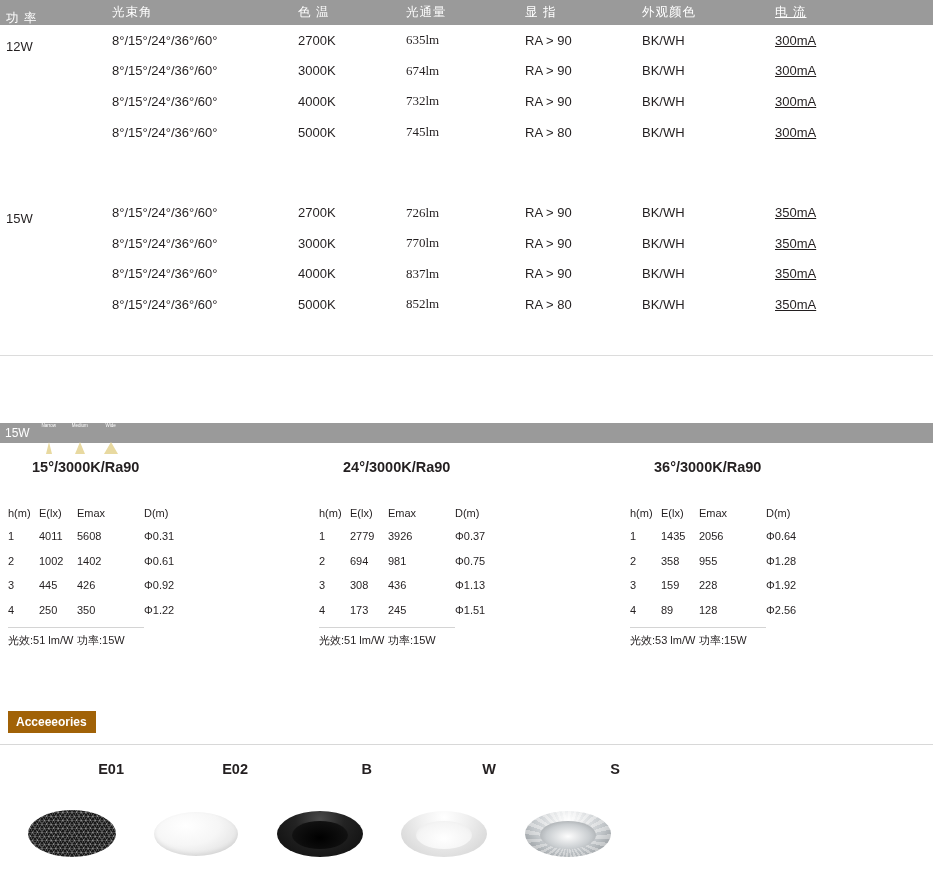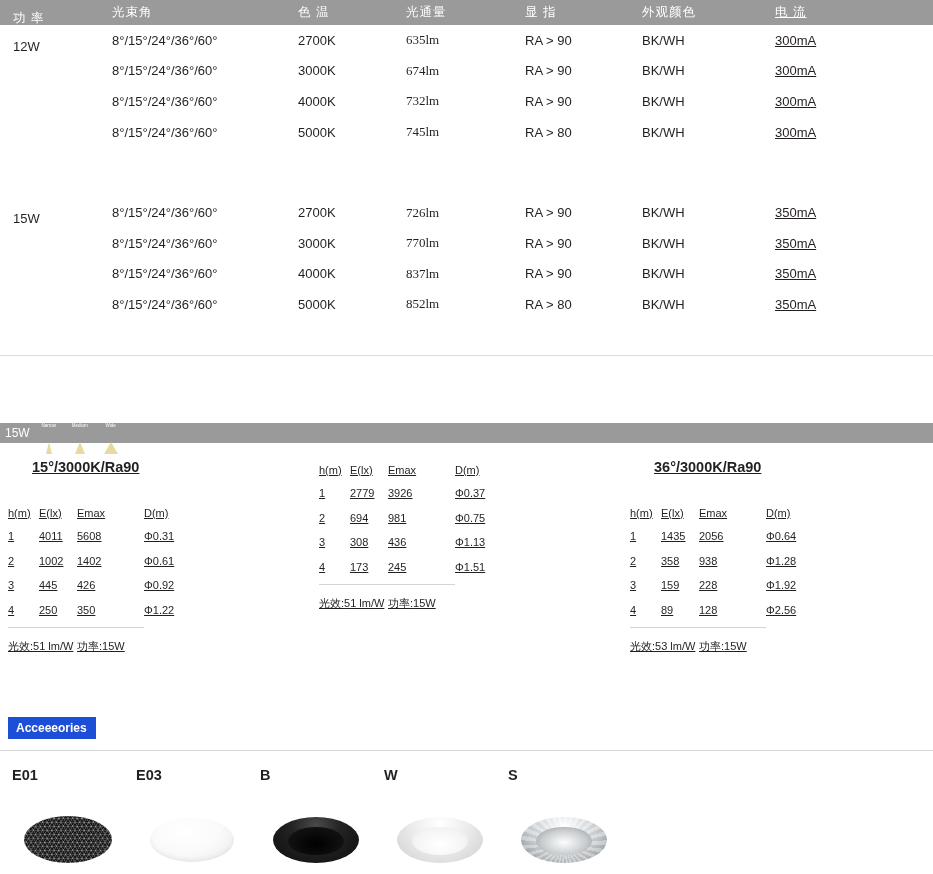--- a/index.html
+++ b/index.html
@@ -28,21 +28,21 @@
   .spec-head .cell { letter-spacing: 1px; }
   .spec-row {
     display: flex;
     align-items: center;
     height: 30.6px;
     font-size: 13px;
     color: #231f20;
   }
   .spec-row.spacer { height: 50px; }
   .cell { padding: 0; }
-  .c0 { width: 112px; padding-left: 13px; margin-top: 12px; }
+  .c0 { width: 112px; padding-left: 6px; margin-top: 12px; }
   .c1 { width: 186px; }
   .c2 { width: 108px; }
   .c3 { width: 119px; font-family: Liberation Serif, serif; }
   .c4 { width: 117px; }
   .c5 { width: 133px; }
   .c6 { width: 150px; text-decoration: underline; }
 
   .spec-bottom-rule {
     margin-top: 35px;
     border-top: 1px solid #dcdcdc;
@@ -74,21 +74,21 @@
     margin: 0 auto;
     width: 0; height: 0;
     border-left: 6px solid transparent;
     border-right: 6px solid transparent;
     border-bottom: 12px solid #e8d9a0;
   }
   .beam-icon.narrow .tri { border-left-width: 3px; border-right-width: 3px; }
   .beam-icon.medium .tri { border-left-width: 5px; border-right-width: 5px; }
   .beam-icon.wide .tri { border-left-width: 7px; border-right-width: 7px; }
 
-  .photo-cols { display: flex; margin-top: 16px; text-decoration: underline; }
+  .photo-cols { display: flex; margin-top: 16px; }
   .photo-col { width: 311px; padding-left: 8px; }
   .photo-title {
     font-size: 14.5px;
     font-weight: bold;
     color: #231f20;
     margin-bottom: 27px;
     padding-left: 24px;
   }
   .ph-table { font-size: 11px; color: #231f20; }
   .ph-hrow, .ph-row { display: flex; align-items: center; height: 24.5px; }
@@ -97,38 +97,38 @@
   .ph-c1 { width: 38px; }
   .ph-c2 { width: 59px; }
   .ph-c3 { width: 60px; margin-left: 8px; }
   .ph-foot {
     display: flex;
     align-items: flex-start;
     margin-top: 5px;
     font-size: 11px;
     border-top: 1px solid #d4d4d4;
     width: 136px;
-    padding-top: 11px;
+    padding-top: 5px;
   }
   .ph-foot .eff { width: 69px; }
 
   
   .acc-section { margin-top: 63px; }
   .acc-tag {
     display: inline-block;
-    background: #1d4ed8;
+    background: #a16207;
     color: #ffffff;
     font-size: 12px;
     font-weight: bold;
     padding: 4px 9px 4px 8px;
     margin-left: 8px;
   }
   .acc-rule { border-top: 1px solid #d8d8d8; margin-top: 11px; width: 933px; }
   .acc-row { display: flex; margin-top: 16px; }
-  .acc-item { width: 124px; text-align: left; padding-left: 12px; }
+  .acc-item { width: 124px; text-align: right; padding-left: 20px; }
   .acc-item:first-child { margin-left: 0px; }
   .acc-code {
     font-size: 14.5px;
     font-weight: bold;
     margin-bottom: 26px;
   }
   .acc-art { height: 62px; display: flex; align-items: center; justify-content: center; }
 
   
   .honeycomb {
@@ -326,20 +326,21 @@
           <span class="ph-c3">Φ1.22</span>
         </div>
         <div class="ph-foot">
           <span class="eff"><span>光效:</span><span>51 lm/W</span></span>
           <span><span>功率:</span><span>15W</span></span>
         </div>
       </div>
     </div>
 
     <div class="photo-col">
+      <div class="photo-title">24°/3000K/Ra90</div>
       <div class="ph-table">
         <div class="ph-hrow">
           <span class="ph-c0">h(m)</span>
           <span class="ph-c1">E(lx)</span>
           <span class="ph-c2">Emax</span>
           <span class="ph-c3">D(m)</span>
         </div>
         <div class="ph-row">
           <span class="ph-c0">1</span>
           <span class="ph-c1">2779</span>
@@ -382,21 +383,21 @@
         </div>
         <div class="ph-row">
           <span class="ph-c0">1</span>
           <span class="ph-c1">1435</span>
           <span class="ph-c2">2056</span>
           <span class="ph-c3">Φ0.64</span>
         </div>
         <div class="ph-row">
           <span class="ph-c0">2</span>
           <span class="ph-c1">358</span>
-          <span class="ph-c2">938</span>
+          <span class="ph-c2">955</span>
           <span class="ph-c3">Φ1.28</span>
         </div>
         <div class="ph-row">
           <span class="ph-c0">3</span>
           <span class="ph-c1">159</span>
           <span class="ph-c2">228</span>
           <span class="ph-c3">Φ1.92</span>
         </div>
         <div class="ph-row">
           <span class="ph-c0">4</span>
@@ -421,28 +422,28 @@
   <div class="acc-row">
 
     <div class="acc-item">
       <div class="acc-code">E01</div>
       <div class="acc-art">
           <div class="honeycomb"></div>
         </div>
 
     </div>
 
-
     <div class="acc-item">
-      <div class="acc-code">E03</div>
+      <div class="acc-code">E02</div>
       <div class="acc-art">
-          <div class="diffusion-lens"></div>
-        </div>
-
-    </div>
+          <div class="spread-lens"></div>
+        </div>
+
+    </div>
+
 
     <div class="acc-item">
       <div class="acc-code">B</div>
       <div class="acc-art">
         <div class="reflector ref-black">
             <div class="outer"></div>
             <div class="inner"></div>
           </div>
       </div>
 

